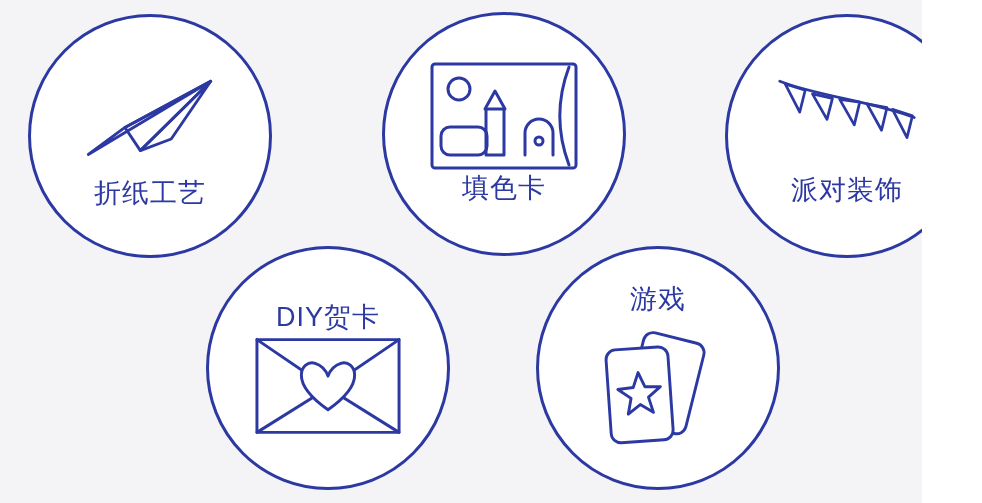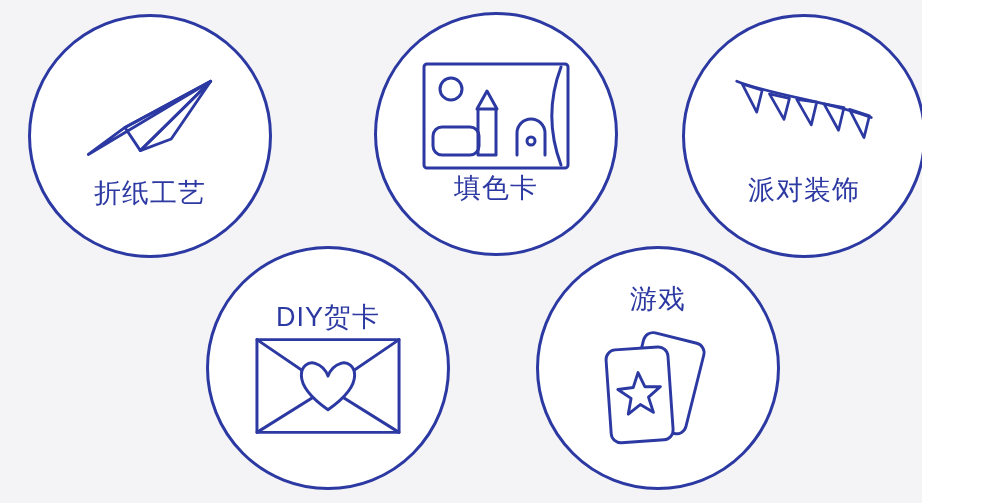--- a/index.html
+++ b/index.html
@@ -26,22 +26,22 @@
     border-radius: 50%;
     background: var(--color-circle_fill);
     color: var(--color-accent);
     display: flex;
     flex-direction: column;
     align-items: center;
     justify-content: center;
     cursor: pointer;
   }
   .c1 { left: 28px;  top: 14px; gap: 10px; }
-  .c2 { left: 374px; top: 12px; gap: 0; }
-  .c3 { left: 682px; top: 14px; gap: 10px; }
+  .c2 { left: 382px; top: 12px; gap: 0; }
+  .c3 { left: 725px; top: 14px; gap: 10px; }
   .c4 { left: 206px; top: 246px; }
   .c5 { left: 536px; top: 246px; gap: 8px; }
   .label {
     font-size: 27px;
     font-weight: 500;
     color: var(--color-accent);
     text-align: center;
     line-height: 1.3;
     letter-spacing: 1px;
     white-space: nowrap;

